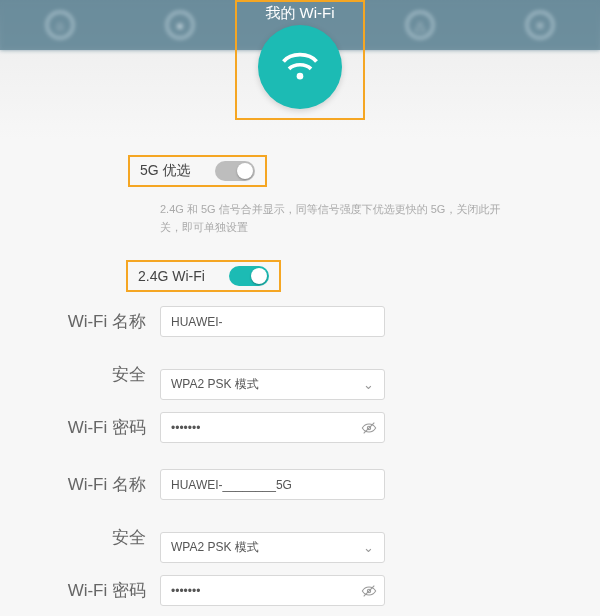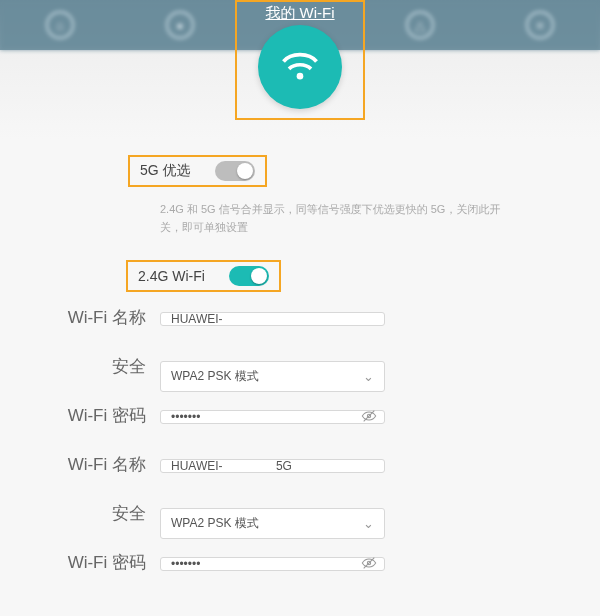--- a/index.html
+++ b/index.html
@@ -42,21 +42,20 @@
     position: absolute;
     left: 50%;
     top: 4px;
     transform: translateX(-50%);
     text-align: center;
   }
   .wifi-title {
     color: #fff;
     font-size: 15px;
     margin-bottom: 2px;
-    text-decoration: underline;
   }
   .wifi-circle {
     width: 84px; height: 84px;
     border-radius: 50%;
     background: #1cbbb4;
     box-shadow: 0 2px 6px rgba(0,0,0,0.15);
     display: flex; align-items: center; justify-content: center;
   }
   .wifi-circle svg { width: 44px; height: 44px; }
   .main {
@@ -108,21 +107,21 @@
     line-height: 1.6;
     max-width: 350px;
   }
   .field {
     flex: 1;
     max-width: 225px;
     position: relative;
   }
   .input {
     width: 100%;
-    height: 14px;
+    height: 31px;
     border: 1px solid #d8d8d8;
     border-radius: 3px;
     padding: 0 30px 0 10px;
     font-size: 12px;
     color: #555;
     font-family: inherit;
     background: #fff;
   }
   .select {
     width: 100%;

